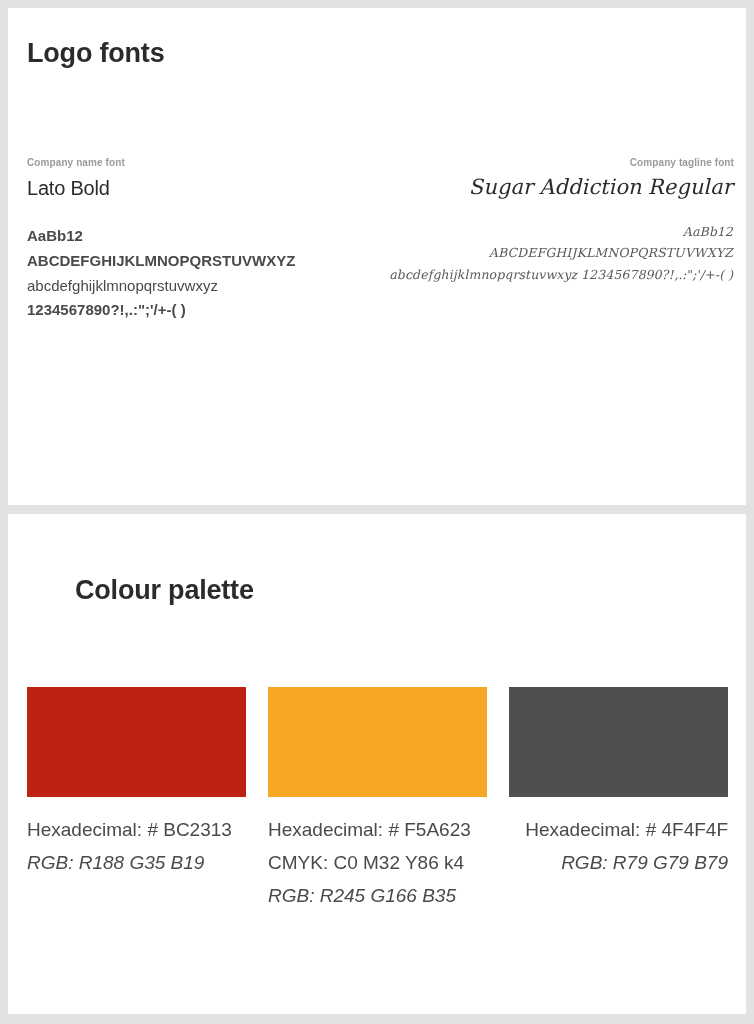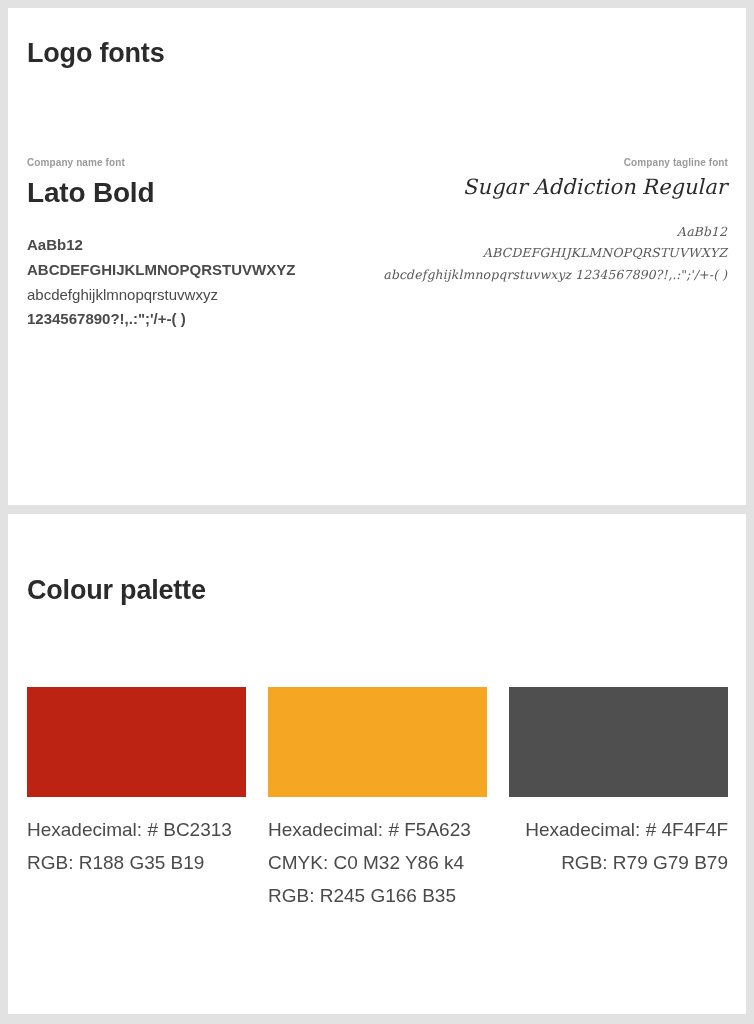--- a/index.html
+++ b/index.html
@@ -31,21 +31,21 @@
   }
 
   .page-gap {
     height: 9px;
     flex: none;
   }
 
   
   .page-fonts {
     height: 497px;
-    padding: 30px 18px 0 18px;
+    padding: 30px 12px 0 18px;
   }
 
   .section-title {
     font-size: 27px;
     font-weight: bold;
     color: #2b2b2b;
     letter-spacing: -0.2px;
     margin: 0;
     padding-left: 1px;
   }
@@ -63,22 +63,22 @@
 
   .font-label {
     font-size: 10px;
     font-weight: bold;
     color: #9b9b9b;
     letter-spacing: 0.1px;
     margin: 0;
   }
 
   .font-name {
-    font-size: 28px;
-    font-weight: bold;
+    font-size: 20px;
+    font-weight: normal;
     color: #2b2b2b;
     margin: 9px 0 0 0;
     letter-spacing: -0.2px;
   }
   .font-name.script {
     font-family: "DejaVu Serif", serif;
     font-weight: normal;
     font-style: italic;
     font-size: 21px;
     letter-spacing: 0px;
@@ -119,20 +119,21 @@
   }
 
   
   .page-palette {
     flex: 1;
     padding: 30px 18px 0 18px;
   }
 
   .palette-title {
     margin-top: 31px;
+    margin-left: 48px;
   }
 
   .swatch-row {
     display: flex;
     margin-top: 81px;
     padding-left: 1px;
   }
 
   .swatch-cell {
     width: 219px;
@@ -147,21 +148,21 @@
 
   .swatch-specs {
     margin-top: 22px;
   }
   .swatch-specs p {
     margin: 0 0 10px 0;
     font-size: 19px;
     color: #4a4a4a;
     line-height: 1.2;
   }
-  .swatch-specs p:last-child { margin-bottom: 16px; }
+  .swatch-specs p:last-child { margin-bottom: 16px; font-style: italic; }
 </style>
 </head>
 <body>
 
 <div class="doc">
 
   <section class="page page-fonts">
 
     <h1 class="section-title">Logo fonts</h1>
 

